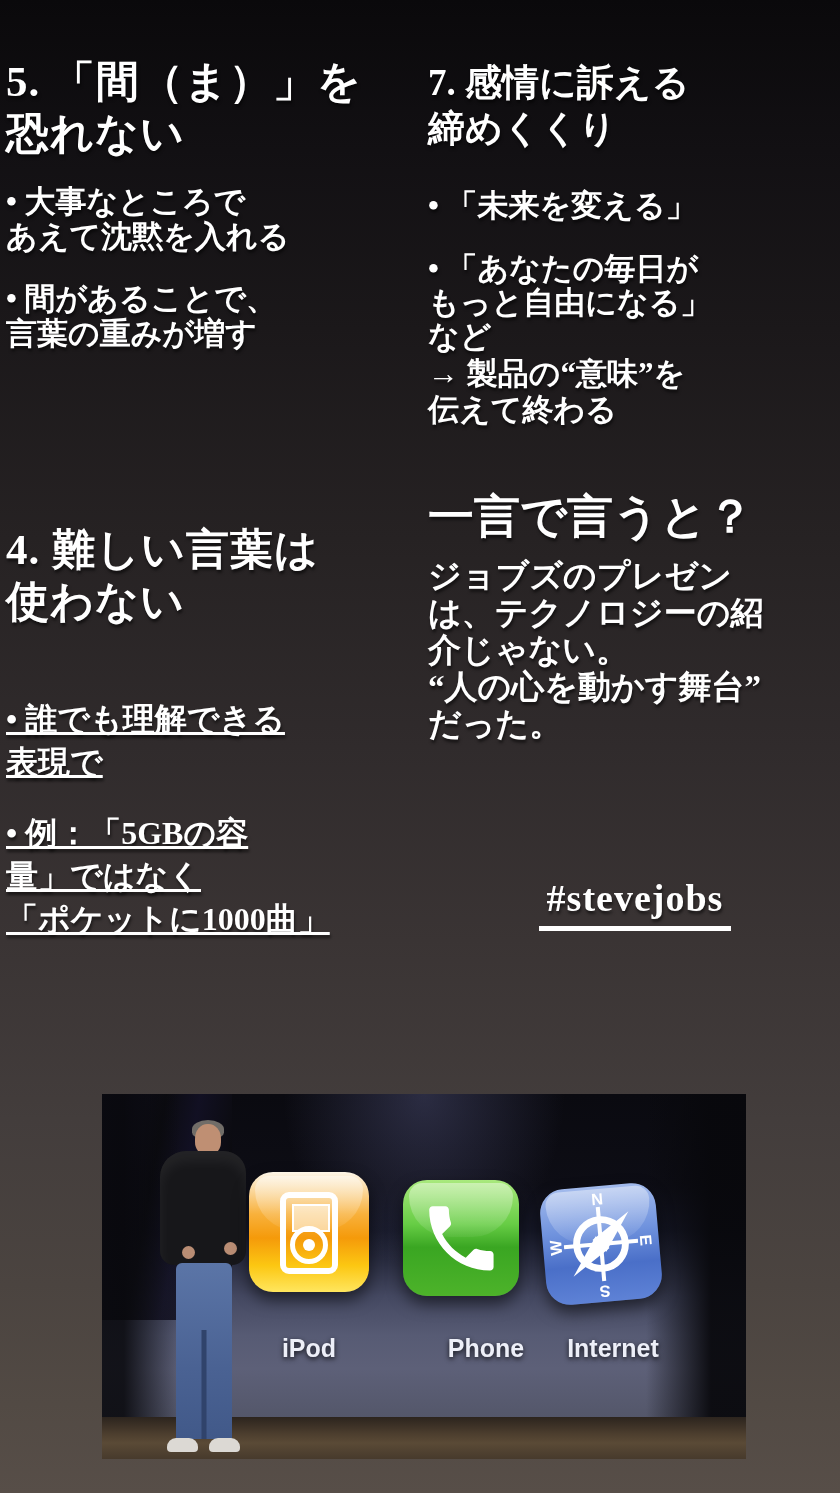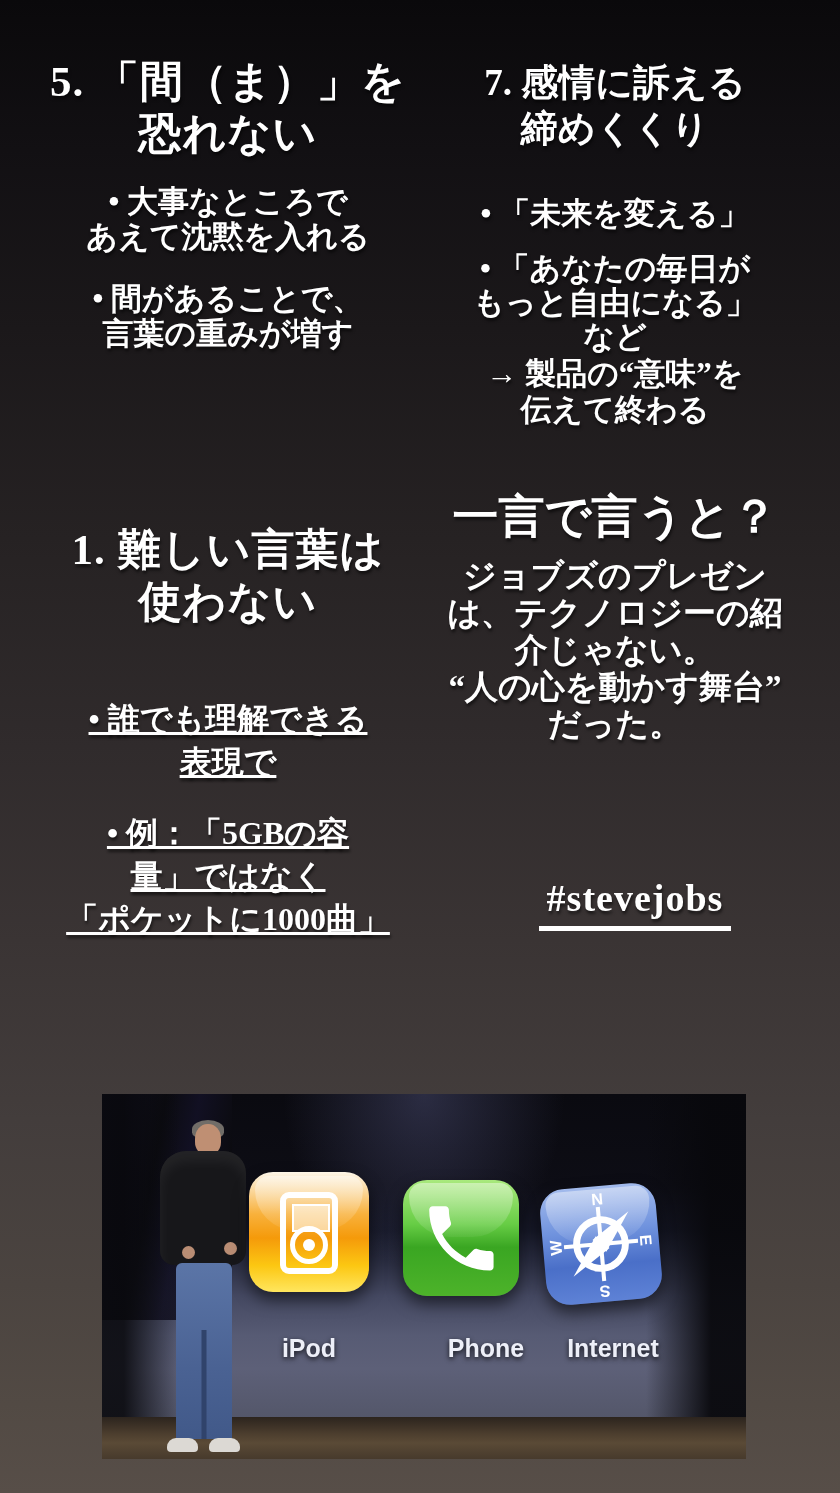--- a/index.html
+++ b/index.html
@@ -6,21 +6,21 @@
   .canvas{
     position:relative;width:840px;height:1493px;margin:0 auto;overflow:hidden;
     background:linear-gradient(180deg,
       #0a090b 0%, #121013 10%, #1b181a 22%, #262223 36%,
       #302b2c 50%, #3a3434 63%, #433d3c 75%, #4b4440 86%,
       #524a44 94%, #574e48 100%);
     font-family:"Liberation Serif","DejaVu Serif",serif;
     color:#fff;
   }
   .tblock{
-    position:absolute;text-align:center;white-space:pre-line;
+    position:absolute;white-space:pre-line;
     font-weight:bold;color:#fff;
     text-shadow:1px 3px 3px rgba(0,0,0,0.55);
   }
   .col-l{left:6px;width:444px;}
   .col-r{left:428px;width:374px;}
   .h-big{font-size:43px;line-height:52px;letter-spacing:1px;}
   .h-med{font-size:37px;line-height:46px;}
   .bullets{font-size:31px;line-height:35px;}
   .bullets-loose{font-size:32px;line-height:43px;text-decoration:underline;}
   .sum-title{font-size:46px;line-height:50px;}
@@ -109,31 +109,31 @@
 
 <div class="canvas">
 
   <div class="tblock col-l h-big" style="top:56px">5. 「間（ま）」を
 恐れない</div>
   <div class="tblock col-l bullets" style="top:184px">• 大事なところで
 あえて沈黙を入れる</div>
   <div class="tblock col-l bullets" style="top:281px">• 間があることで、
 言葉の重みが増す</div>
 
-  <div class="tblock col-l h-big" style="top:524px">1. 難しい言葉は
+  <div class="tblock col-l h-big" style="top:524px">4. 難しい言葉は
 使わない</div>
   <div class="tblock col-l bullets-loose" style="top:698px">• 誰でも理解できる
 表現で</div>
   <div class="tblock col-l bullets-loose" style="top:812px">• 例：「5GBの容
 量」ではなく
 「ポケットに1000曲」</div>
 
   <div class="tblock col-r h-med" style="top:60px">7. 感情に訴える
 締めくくり</div>
-  <div class="tblock col-r bullets" style="top:196px">• 「未来を変える」</div>
+  <div class="tblock col-r bullets" style="top:188px">• 「未来を変える」</div>
   <div class="tblock col-r bullets" style="top:356px;line-height:36px">→ 製品の“意味”を
 伝えて終わる</div>
   <div class="tblock col-r bullets" style="top:252px;line-height:34px">• 「あなたの毎日が
 もっと自由になる」
 など</div>
 
   <div class="tblock col-r sum-title" style="top:492px">一言で言うと？</div>
   <div class="tblock col-r sum-body" style="top:558px">ジョブズのプレゼン
 は、テクノロジーの紹
 介じゃない。

